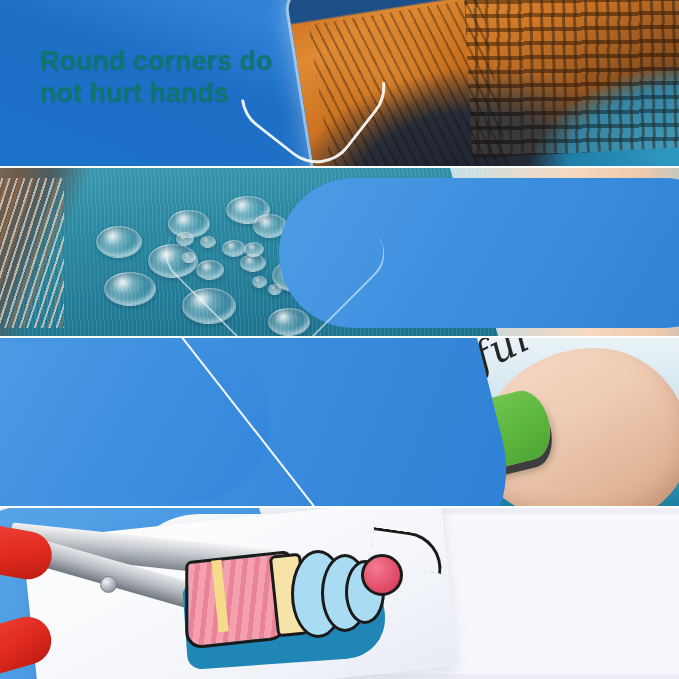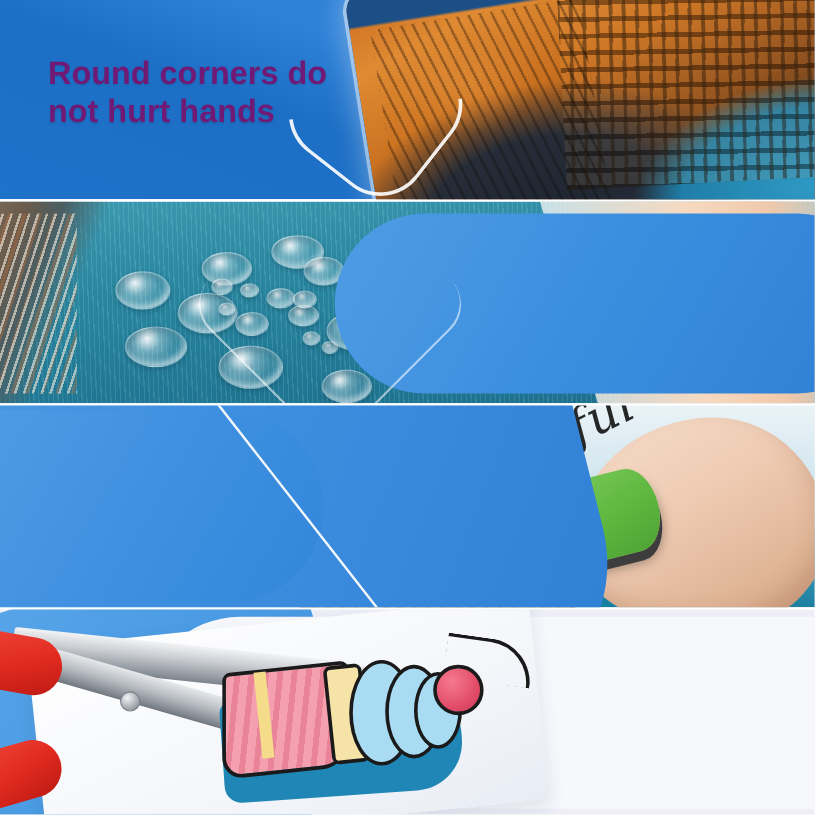--- a/index.html
+++ b/index.html
@@ -338,21 +338,21 @@
     position: absolute; left: 196px; top: -16px;
     width: 70px; height: 34px;
     border-top: 3px solid #1a1a1a;
     border-right: 3px solid #1a1a1a;
     border-radius: 0 60px 0 0;
     transform: rotate(8deg);
   }
   
   .caption {
     position: absolute;
-    color: #701a75;
+    color: #0f766e;
     font-weight: bold;
     line-height: 1.18;
     white-space: pre-line;
     text-shadow: 0 1px 2px rgba(0,0,0,0.12);
   }
   #cap-1 { left: 40px; top: 46px; font-size: 27px; }
 </style>
 </head>
 <body>
 

